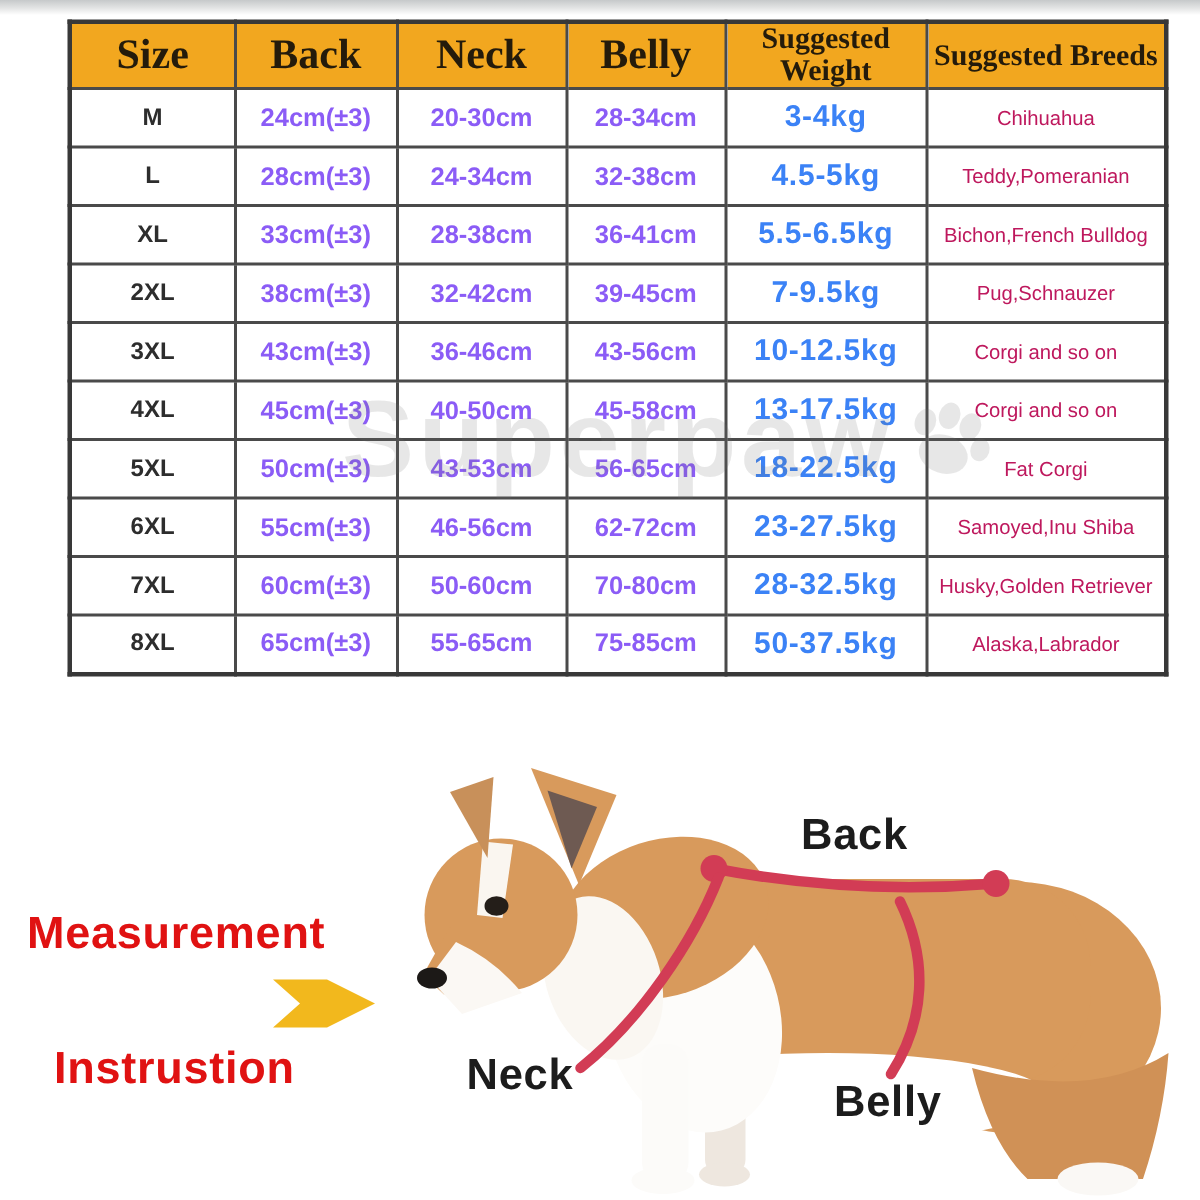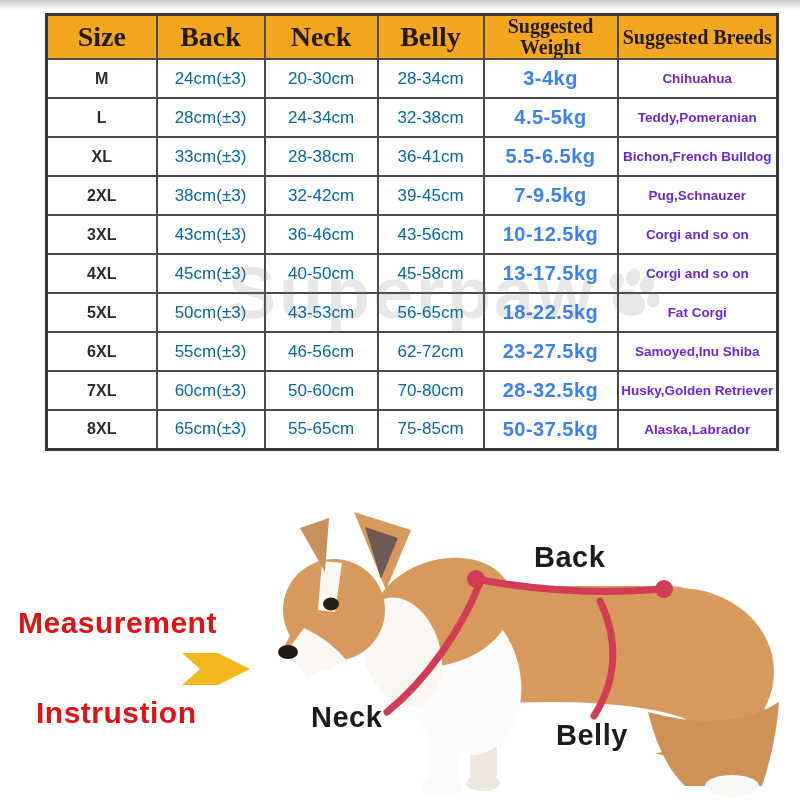--- a/index.html
+++ b/index.html
@@ -38,23 +38,23 @@
   .size-table th{
     background:var(--header-bg);
     font-family:"Liberation Serif","DejaVu Serif",serif;
     font-weight:700;color:#241b0b;
     height:42px;line-height:1.05;white-space:normal;
   }
   th.c0,th.c1,th.c2,th.c3{font-size:28px;}
   th.c4,th.c5{font-size:20px;}
   .size-table td{height:39px;color:#333333;}
   td.c0{font-size:16px;font-weight:700;color:#2d2d2d;}
-  td.c1,td.c2,td.c3{font-size:17px;font-weight:400;color:#0369a1;}
+  td.c1,td.c2,td.c3{font-size:17px;font-weight:700;color:#8b5cf6;}
   td.c4{font-size:20px;font-weight:700;color:#3b82f6;letter-spacing:.5px;}
-  td.c5{font-size:13.5px;font-weight:700;color:#6d28d9;}
+  td.c5{font-size:13.5px;font-weight:400;color:#be185d;}
   
   .watermark{
     position:absolute;left:228px;top:252px;z-index:3;
     display:flex;align-items:center;gap:2px;
     color:#707070;opacity:.16;pointer-events:none;
     font-size:72px;font-weight:800;letter-spacing:3px;
     font-family:Liberation Sans, sans-serif;
   }
   .watermark svg{width:64px;height:64px;transform:rotate(18deg);margin-left:2px;}
   

